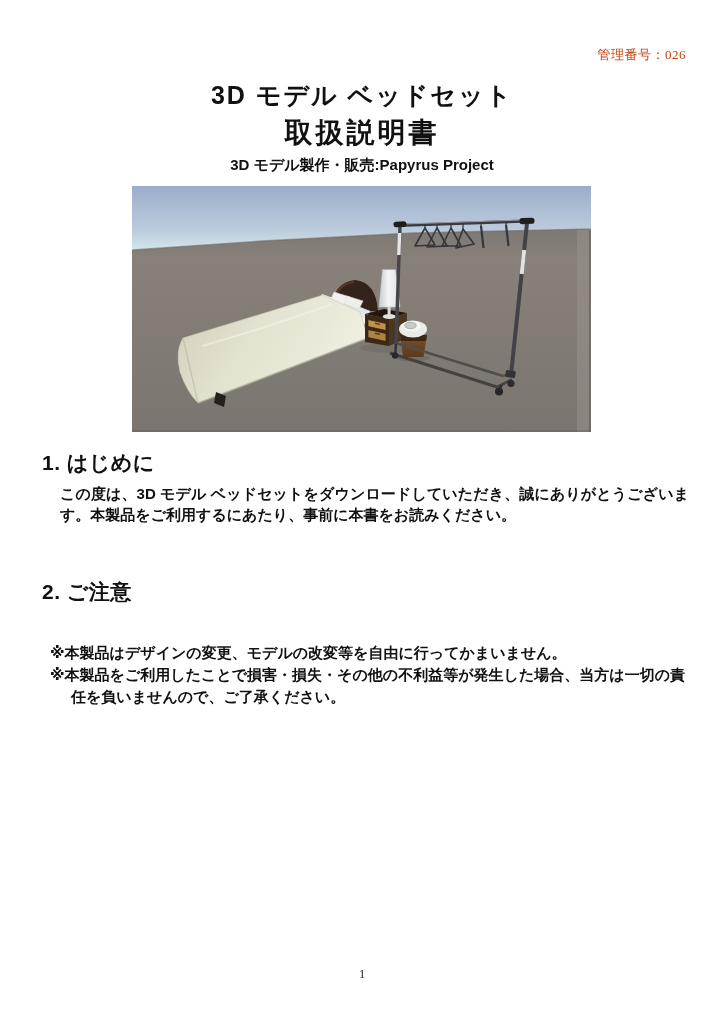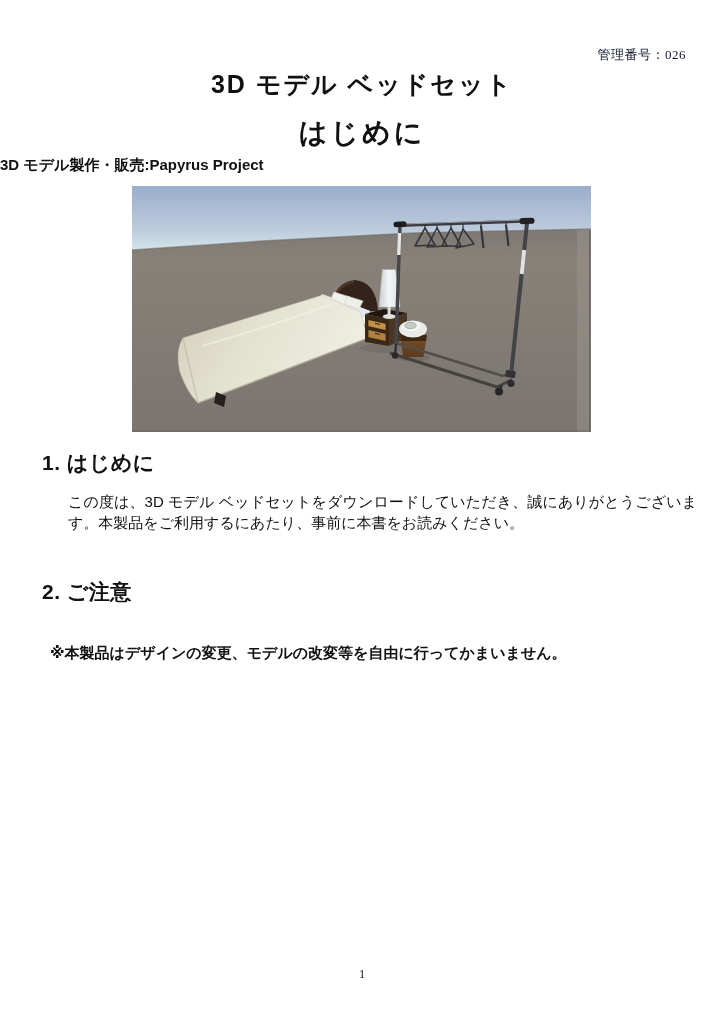--- a/index.html
+++ b/index.html
@@ -7,49 +7,49 @@
     width:724px;height:1024px;
     background:#ffffff;
     position:relative;
     font-family:"Liberation Sans","DejaVu Sans",sans-serif;
     color:#111;
     overflow:hidden;
   }
   .doc-number{
     position:absolute;top:46px;right:38px;
     font-family:"Liberation Serif","DejaVu Serif",serif;
-    font-size:13px;color:#0f172a;letter-spacing:.5px;
+    font-size:13px;color:#c2410c;letter-spacing:.5px;
   }
   .doc-title{
-    position:absolute;top:68px;left:0;width:100%;
+    position:absolute;top:79px;left:0;width:100%;
     text-align:center;font-size:25px;font-weight:700;
     letter-spacing:2px;margin:0;
   }
   .doc-subtitle{
     position:absolute;top:114px;left:0;width:100%;
     text-align:center;font-size:28px;font-weight:700;
     letter-spacing:3px;margin:0;
   }
   .doc-credit{
     position:absolute;top:156px;left:0;width:100%;
-    text-align:left;font-size:15px;font-weight:700;margin:0;
+    text-align:center;font-size:15px;font-weight:700;margin:0;
   }
   .render-figure{
     position:absolute;left:132px;top:186px;width:459px;height:246px;margin:0;
   }
   .render-figure svg{display:block;width:459px;height:246px;}
   .section-heading{
     position:absolute;left:42px;margin:0;
     font-size:21px;font-weight:700;letter-spacing:.5px;
   }
   .h-sec1{top:449px;}
   .h-sec2{top:562px;margin-top:16px;}
   .sec1-body{
-    position:absolute;left:56px;top:479px;width:629px;margin:12px;
-    font-size:15px;line-height:21px;font-weight:400;
+    position:absolute;left:56px;top:479px;width:629px;margin:4px;
+    font-size:15px;line-height:21px;font-weight:700;
     text-align:justify;
   }
   .notes{
     position:absolute;left:50px;top:594px;width:635px;
     font-size:15px;line-height:22px;font-weight:600;
     text-align:justify;
     margin-top:48px;
   }
   .notes p{margin:0;padding-left:21px;text-indent:-21px;}
   .page-number{
@@ -57,21 +57,21 @@
     text-align:center;
     font-family:"Liberation Serif","DejaVu Serif",serif;
     font-size:13.5px;color:#333;
   }
 </style>
 </head>
 <body>
 
 <div class="doc-number">管理番号：026</div>
 <h1 class="doc-title">3D モデル ベッドセット</h1>
-<h2 class="doc-subtitle">はじめに</h2>
+<h2 class="doc-subtitle">取扱説明書</h2>
 <div class="doc-credit">3D モデル製作・販売:Papyrus Project</div>
 
 <figure class="render-figure">
   <svg viewBox="0 0 459 246" xmlns="http://www.w3.org/2000/svg">
     <defs>
       <linearGradient id="sky" x1="0" y1="0" x2="0" y2="1">
         <stop offset="0" stop-color="#9badcc"></stop>
         <stop offset="0.55" stop-color="#bccbdc"></stop>
         <stop offset="0.88" stop-color="#ddeef0"></stop>
         <stop offset="1" stop-color="#e9f6f6"></stop>
@@ -201,15 +201,16 @@
     <line x1="0" y1="245" x2="459" y2="245" stroke="#5e5a57" stroke-width="1.4" opacity="0.45"></line>
   </svg>
 </figure>
 
 <h3 class="section-heading h-sec1">1. はじめに</h3>
 <p class="sec1-body">この度は、3D モデル ベッドセットをダウンロードしていただき、誠にありがとうございます。本製品をご利用するにあたり、事前に本書をお読みください。</p>
 
 <h3 class="section-heading h-sec2">2. ご注意</h3>
 <div class="notes">
   <p>※本製品はデザインの変更、モデルの改変等を自由に行ってかまいません。</p>
+  <p>※本製品をご利用したことで損害・損失・その他の不利益等が発生した場合、当方は一切の責任を負いませんので、ご了承ください。</p>
 </div>
 
 <div class="page-number">1</div>
 
 </body></html>

